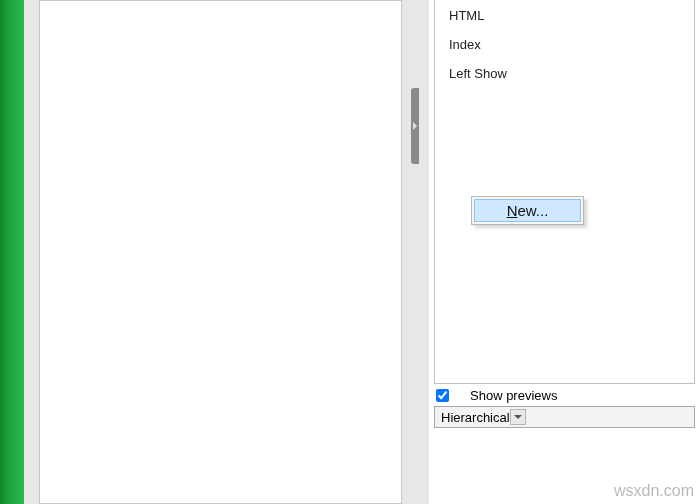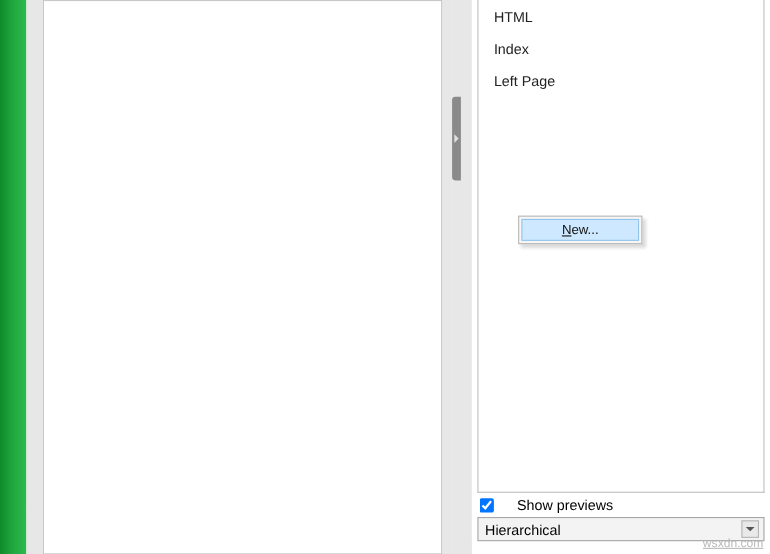--- a/index.html
+++ b/index.html
@@ -62,21 +62,21 @@
       width: 0; height: 0;
       border-top: 4px solid transparent;
       border-bottom: 4px solid transparent;
       border-left: 4px solid #e0e0e0;
     }
     .panel {
       position: absolute;
       left: 429px;
       top: 0;
       width: 271px;
-      height: 492px;
+      height: 428px;
       background: #fff;
       display: flex;
       flex-direction: column;
     }
     .styles-list {
       border: 1px solid #bfbfbf;
       border-top: none;
       margin: 0 5px 0 5px;
       height: 453px;
       padding: 4px 0;
@@ -100,21 +100,20 @@
       padding-left: 2px;
     }
     .show-previews input { width: 13px; height: 13px; }
     .select-row {
       width: 100%;
       height: 22px;
       border: 1px solid #a7a7a7;
       background: #f3f3f3;
       display: flex;
       align-items: center;
-      justify-content: space-between;
       padding: 0 4px 0 6px;
     }
     .select-btn {
       width: 16px;
       height: 16px;
       background: #e9e9e9;
       border: 1px solid #b5b5b5;
       display: flex;
       align-items: center;
       justify-content: center;
@@ -132,38 +131,37 @@
       width: 113px;
       background: #f6f6f6;
       border: 1px solid #b7b7b7;
       box-shadow: 3px 3px 3px rgba(0,0,0,0.15);
       padding: 2px;
       z-index: 10;
     }
     .menu-item {
       padding: 3px 8px;
       text-align: center;
-      font-size: 12px;
+      font-size: 15px;
       color: #111;
     }
     .menu-item.highlighted {
       background: #cde8ff;
       border: 1px solid #94c5e8;
       padding: 2px 7px;
     }
     .underline-accesskey { text-decoration: underline; }
     .watermark {
       position: absolute;
       right: 6px;
       bottom: 4px;
-      font-size: 11px;
+      font-size: 16px;
       color: #b9b9b9;
       z-index: 20;
       font-family: Arial, sans-serif;
-      text-decoration: underline;
     }
   </style>
 </head>
 <body>
 
 <div class="green-strip"></div>
 
 <div class="document-area">
   <div class="doc-page"></div>
 </div>
@@ -171,21 +169,21 @@
 <div class="splitter">
   <div class="splitter-handle">
     <span class="splitter-arrow"></span>
   </div>
 </div>
 
 <div class="panel">
   <div class="styles-list">
     <div class="style-item">HTML</div>
     <div class="style-item">Index</div>
-    <div class="style-item">Left Page</div>
+    <div class="style-item">Left Show</div>
   </div>
   <div class="panel-bottom">
     <label class="show-previews">
       <input type="checkbox" checked="" style="">
       <span>Show previews</span>
     </label>
     <div class="select-row">
       <span>Hierarchical</span>
       <span class="select-btn">
         <span class="chev"></span>

